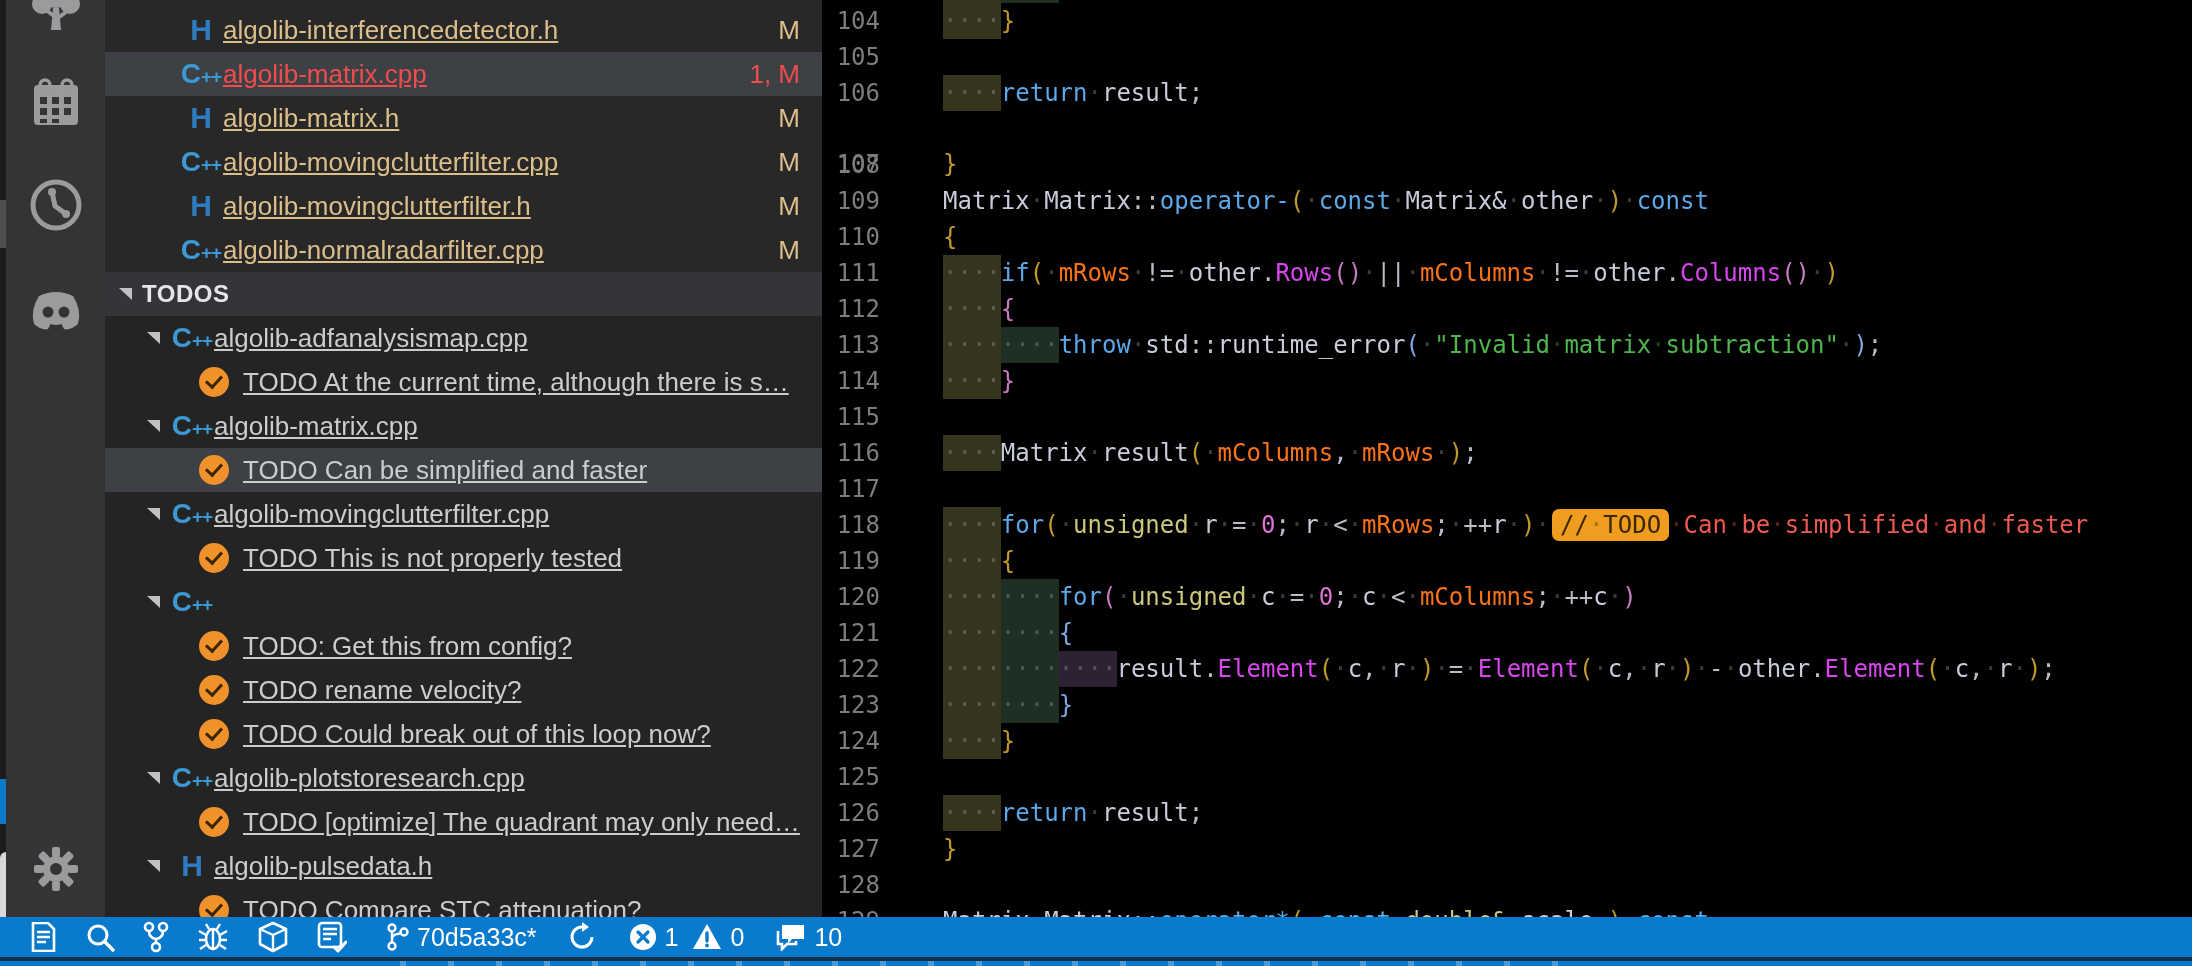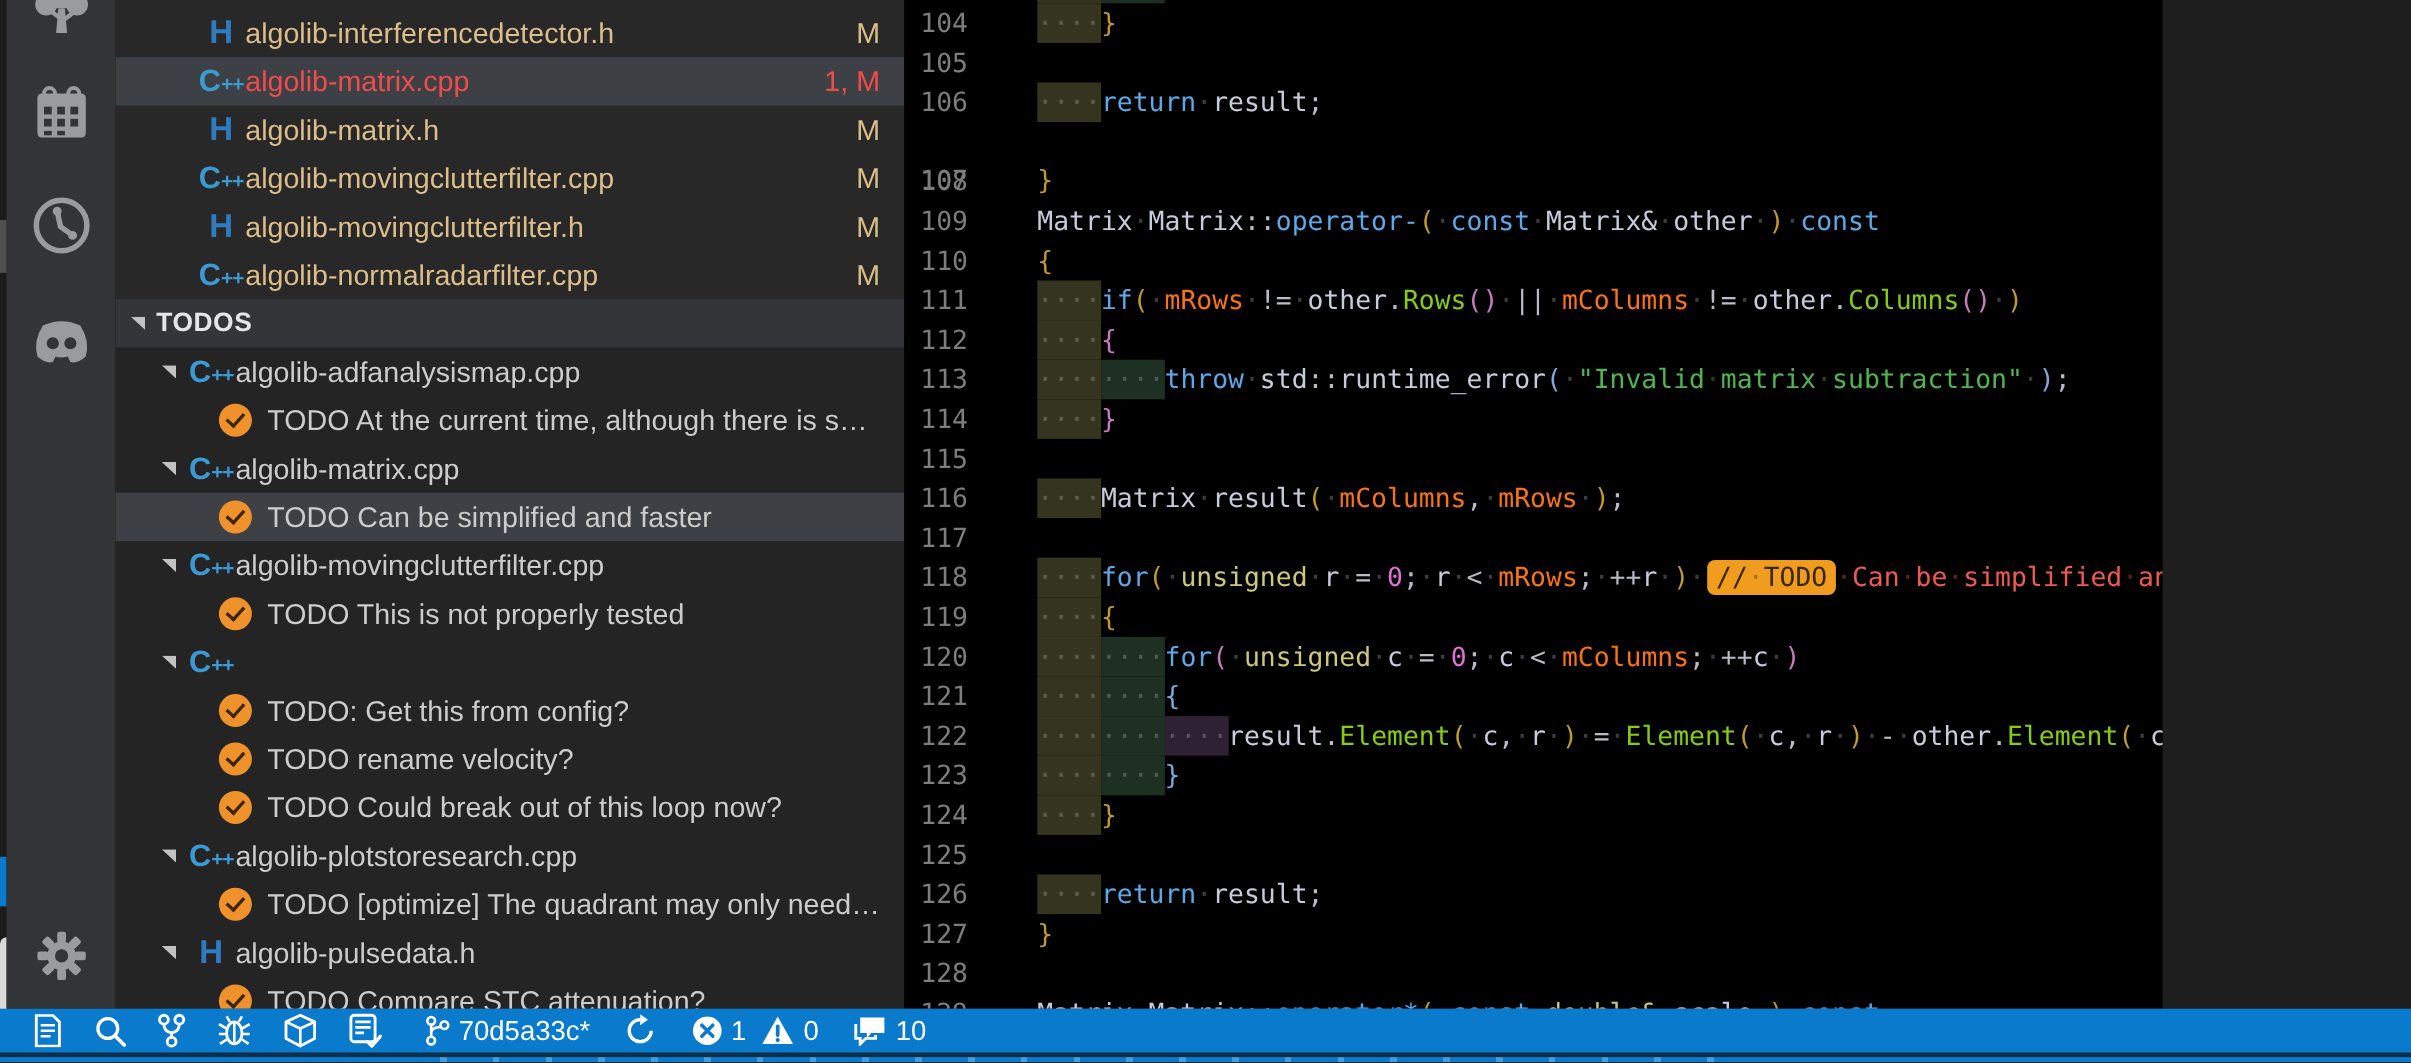--- a/index.html
+++ b/index.html
@@ -16,43 +16,43 @@
 
   
   .activity-bar{ position:absolute; left:6px; top:0; width:99px; height:917px; background:#333436; }
   .ab-icon{ position:absolute; left:50%; transform:translateX(-50%); color:#9a9b9d; }
 
   
   .sidebar{ position:absolute; left:105px; top:0; width:717px; height:917px; background:#282828; overflow:hidden; }
   .todo-area{ position:absolute; left:0; top:316px; width:717px; height:601px; background:#242424; }
   .row{ position:absolute; left:0; width:717px; height:44px; display:flex; align-items:center; color:#cccccc; font-size:26px; white-space:nowrap; }
   .row.selected{ background:#3d4045; }
-  .row .label{ overflow:hidden; text-overflow:ellipsis; flex:1 1 auto; }
+  .row .label{ overflow:hidden; text-overflow:ellipsis; flex:1 1 auto;text-decoration:underline; }
   .row .badge{ flex:0 0 auto; padding-right:22px; text-align:right; }
   .lbl-modified{ color:#DCBE8A; } .lbl-error{ color:#F14C4C; }
   .bdg-modified{ color:#DCBE8A; } .bdg-error{ color:#F14C4C; }
   .ficon{ display:inline-block; width:44px; flex:0 0 44px; text-align:center; font-weight:700; }
   .ficon.cpp{ color:#3C99D4; } .ficon.h{ color:#2E7BBF; font-size:30px; }
   .ficon .big{ font-size:28px; } .ficon .small{ font-size:19px; letter-spacing:-1px; }
   .twisty{ width:13px; height:12px; background:#c2c2c2; clip-path:polygon(0 0,100% 0,100% 100%); flex:0 0 13px; margin-right:10px; }
   .todos-header{ position:absolute; left:0; top:272px; width:717px; height:44px; background:#333539;
     display:flex; align-items:center; color:#e6e6e6; font-weight:700; font-size:24px; letter-spacing:.5px; }
   .todo-check{ flex:0 0 30px; width:30px; height:30px; border-radius:50%; background:#F0922B; position:relative; margin-right:14px; }
   .todo-check:after{ content:""; position:absolute; left:7px; top:8px; width:13px; height:7px;
     border-left:3.5px solid #3a2600; border-bottom:3.5px solid #3a2600; transform:rotate(-48deg); }
 
   
-  .editor{ position:absolute; left:822px; top:0; width:1144px; height:917px; background:#000;
+  .editor{ position:absolute; left:822px; top:0; width:1370px; height:917px; background:#000;
     font-family:"DejaVu Sans Mono", monospace; font-size:24px; overflow:hidden; }
   .eline{ position:absolute; left:0; width:1370px; height:36px; line-height:36px; white-space:pre; }
   .eline .num{ position:absolute; left:0; top:0; width:58px; text-align:right; color:#7d7d7d; }
   .eline .code{ position:absolute; left:121px; top:0; }
   .iblock{ position:absolute; top:0; width:58px; height:36px; }
   .ib0{ background:#35351f; } .ib1{ background:#1e2f24; } .ib2{ background:#2f2134; }
-  .tk-kw{color:#5CA8E8} .tk-ty{color:#CDC77A} .tk-id{color:#C8CCDA} .tk-fn{color:#84cc16}
+  .tk-kw{color:#5CA8E8} .tk-ty{color:#CDC77A} .tk-id{color:#C8CCDA} .tk-fn{color:#d946ef}
   .tk-mem{color:#f97316} .tk-num{color:#DE71D3} .tk-str{color:#4FB64F} .tk-pu{color:#B8BCC4}
   .tk-br1{color:#C29A2A} .tk-br2{color:#C77BC0} .tk-br3{color:#7FA8E0} .tk-ws{color:#9aa0a8}
   .tk-cmt{color:#EE5A50}
   .tk-todo{ background:#F09C1E; color:#3a2700; border-radius:7px; padding:2px 8px; margin-left:2px; }
   .dot{ opacity:.38; }
 
   
   .status-bar{ position:absolute; left:0; top:917px; width:2192px; height:40px; background:#0a7acc;
     color:#fff; display:flex; align-items:center; font-size:25px; }
   .sb-cluster{ display:flex; align-items:center; }

